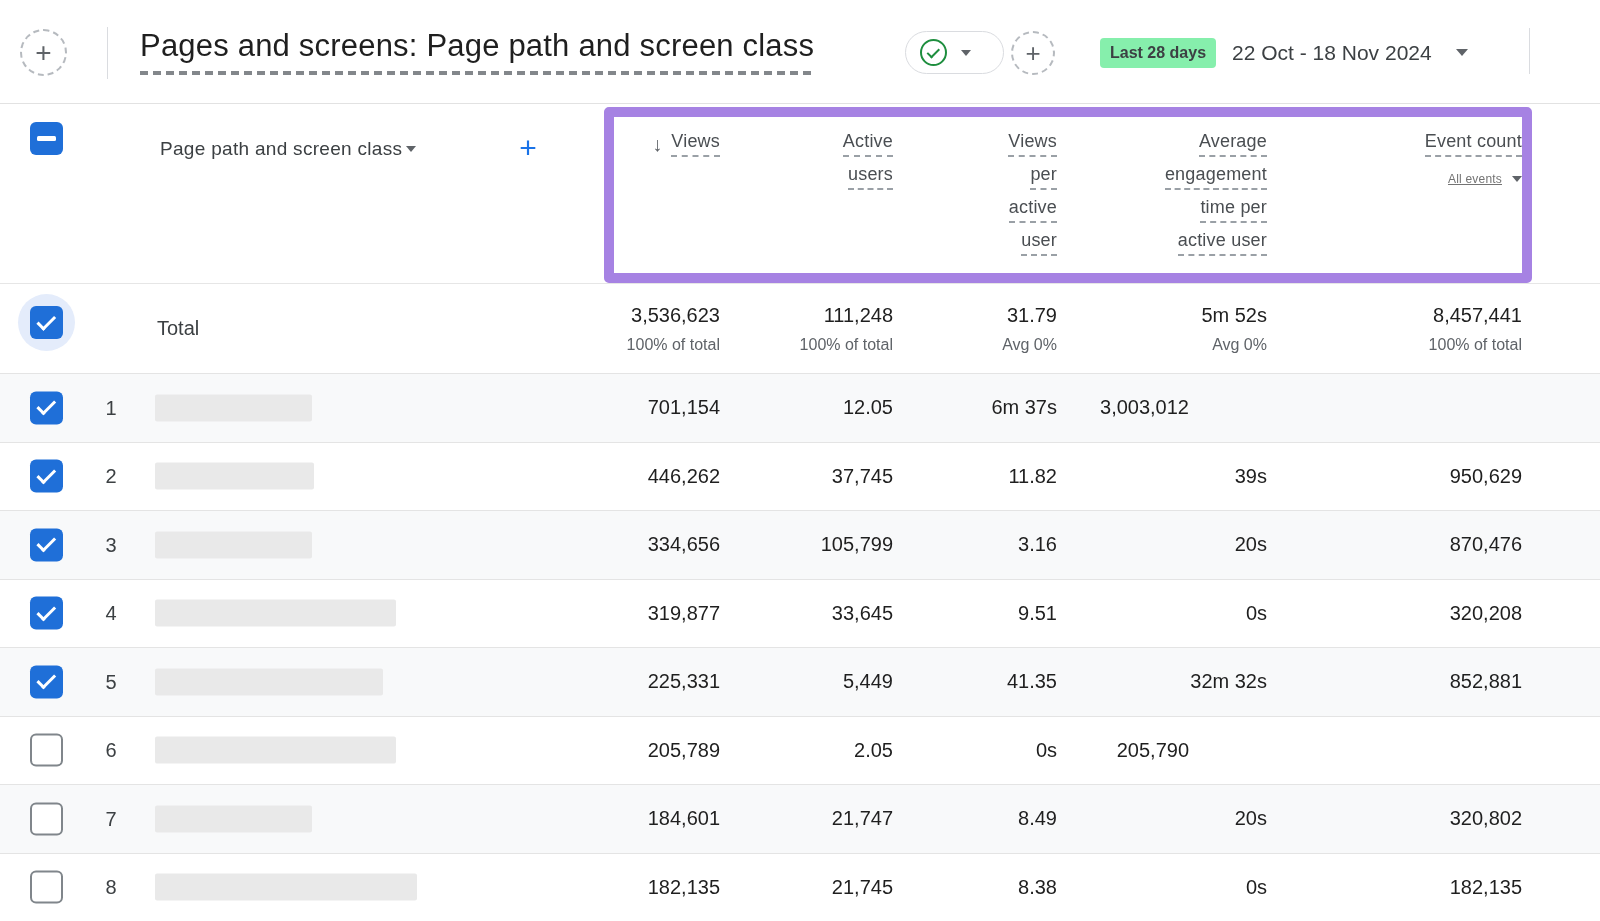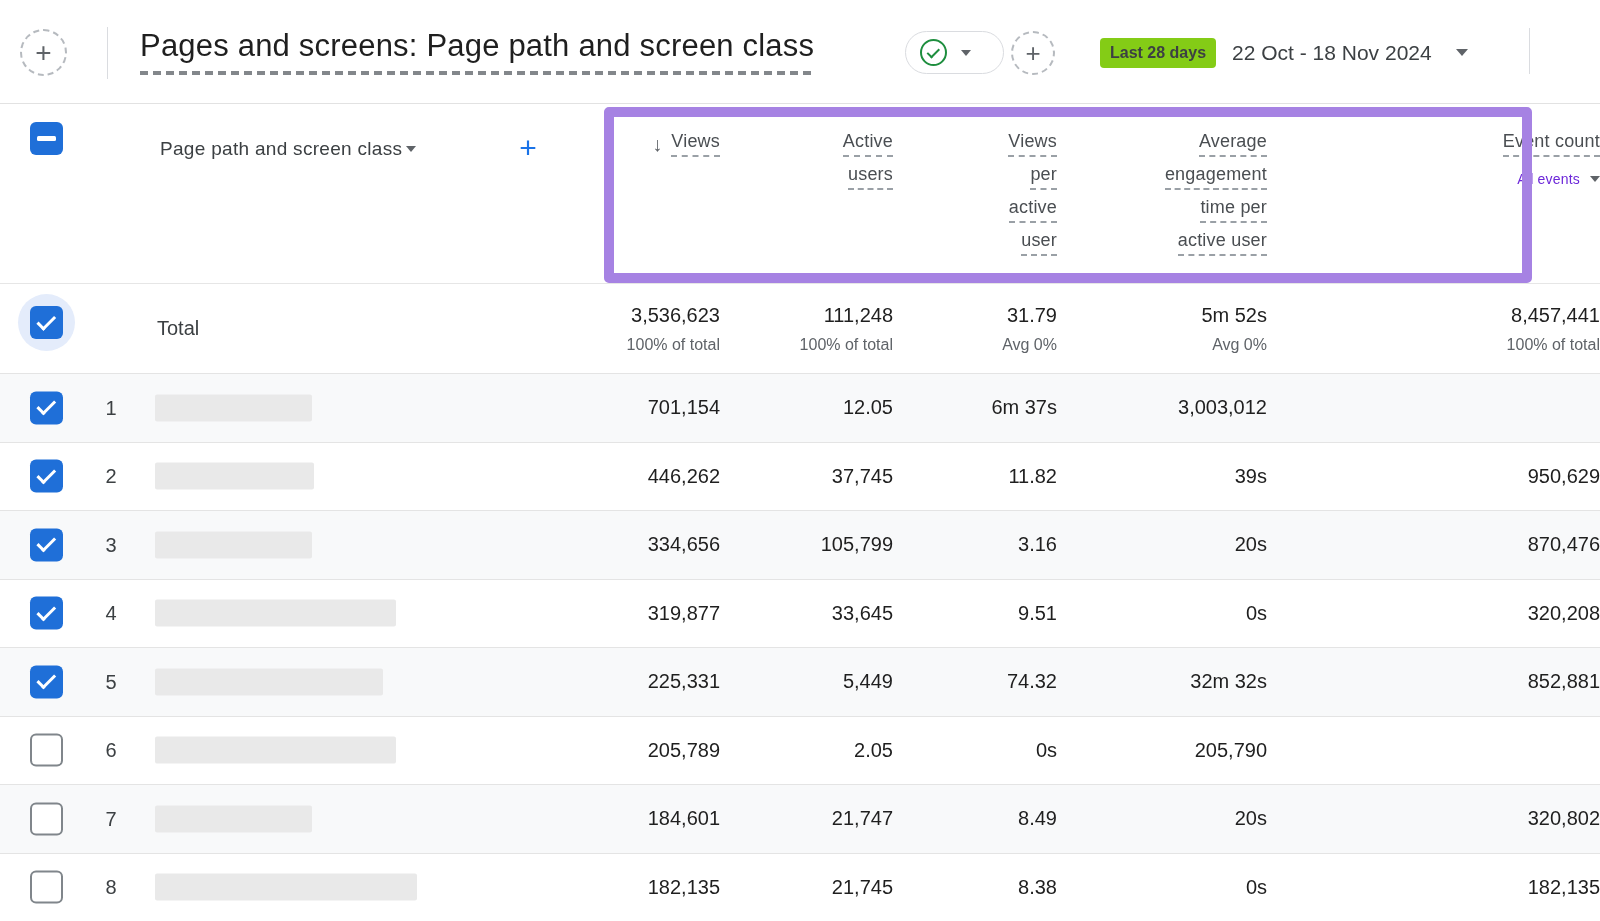--- a/index.html
+++ b/index.html
@@ -40,53 +40,53 @@
   }
   .caret { width:0; height:0; border-left:6px solid transparent; border-right:6px solid transparent; border-top:7px solid #5f6368; }
   .caret.small { border-left-width:5px; border-right-width:5px; border-top-width:6px; }
   .insert-circle {
     position:absolute; left:1011px; top:31px; width:44px; height:44px; border-radius:50%;
     border:2px dashed #b6babf; display:flex; align-items:center; justify-content:center;
     color:#5f6368; font-size:26px; font-weight:300; cursor:pointer;
   }
   .date-selector { position:absolute; left:1100px; top:30px; height:45px; display:flex; align-items:center; gap:16px; cursor:pointer; }
   .date-badge {
-    background:#84cc16; border-radius:4px; padding:6px 10px; font-size:16px; font-weight:700; color:#3c4043;
+    background:#86efac; border-radius:4px; padding:6px 10px; font-size:16px; font-weight:700; color:#3c4043;
   }
   .date-text { font-size:21px; color:#3c4043; white-space:nowrap; }
   .date-selector .caret { margin-left:8px; }
 
   
   .table-top-line { position:absolute; left:0; top:103px; width:100%; height:1px; background:#e2e2e2; }
   .col-divider { position:absolute; left:571px; top:104px; bottom:0; width:1px; background:#e2e2e2; }
 
   
   .metrics { position:absolute; left:572px; top:0; bottom:0; width:1028px; display:grid; grid-template-columns:148px 173px 164px 210px 1fr; }
   .metrics .cell { display:flex; flex-direction:column; align-items:flex-end; justify-content:center; }
-  .metrics .cell:last-child { }
+  .metrics .cell:last-child { padding-right:78px; }
 
   
   .table-header { position:absolute; left:0; top:104px; width:100%; height:179px; background:#fff; }
   .select-all { position:absolute; left:30px; top:18px; }
   .dimension-selector { position:absolute; left:160px; top:28px; height:34px; display:flex; align-items:center; gap:4px; cursor:pointer; }
   .dimension-label { font-size:19px; letter-spacing:.3px; color:#3c4043; }
   .add-dimension {
     position:absolute; left:508px; top:24px; width:40px; height:40px; display:flex; align-items:center; justify-content:center;
     color:#1a73e8; font-size:30px; font-weight:400; cursor:pointer;
   }
   .metrics-header { top:29px; bottom:auto; height:150px; }
   .metrics-header .cell { justify-content:flex-start; }
   .hline { height:22px; margin-bottom:11px; display:flex; align-items:center; gap:9px; }
   .hline .htext {
     font-size:18px; color:#4a4e52; letter-spacing:.2px; white-space:nowrap;
     border-bottom:2px dashed #9aa0a6; padding-bottom:3px;
   }
   .sort-arrow { font-size:20px; color:#5f6368; line-height:1; }
   .all-events { height:24px; margin-top:1px; display:flex; align-items:center; gap:10px; cursor:pointer; }
-  .all-events .aetext { font-size:14px; color:#6d28d9; letter-spacing:.2px; }
+  .all-events .aetext { font-size:12px; color:#737373; letter-spacing:.2px;text-decoration:underline; }
 
   .highlight-box {
     position:absolute; left:604px; top:107px; width:928px; height:176px;
     border:10px solid var(--highlight, #a682e3); border-radius:5px; pointer-events:none; z-index:5;
   }
 
   
   .checkbox { width:33px; height:33px; border-radius:6px; flex:none; position:relative; cursor:pointer; }
   .checkbox.checked { background:var(--accent, #1f6fd8); display:flex; align-items:center; justify-content:center; }
   .checkbox.checked::after {
@@ -336,21 +336,21 @@
     <div class="row-index">5</div>
     <div class="redacted-bar" style="width: 228px;"></div>
     <div class="metrics">
       <div class="cell">
             <span>225,331</span>
           </div>
       <div class="cell">
             <span>5,449</span>
           </div>
       <div class="cell">
-            <span>74.32</span>
+            <span>41.35</span>
           </div>
       <div class="cell">
             <span>32m 32s</span>
           </div>
       <div class="cell">
             <span>852,881</span>
           </div>
     </div>
   </div>
 

